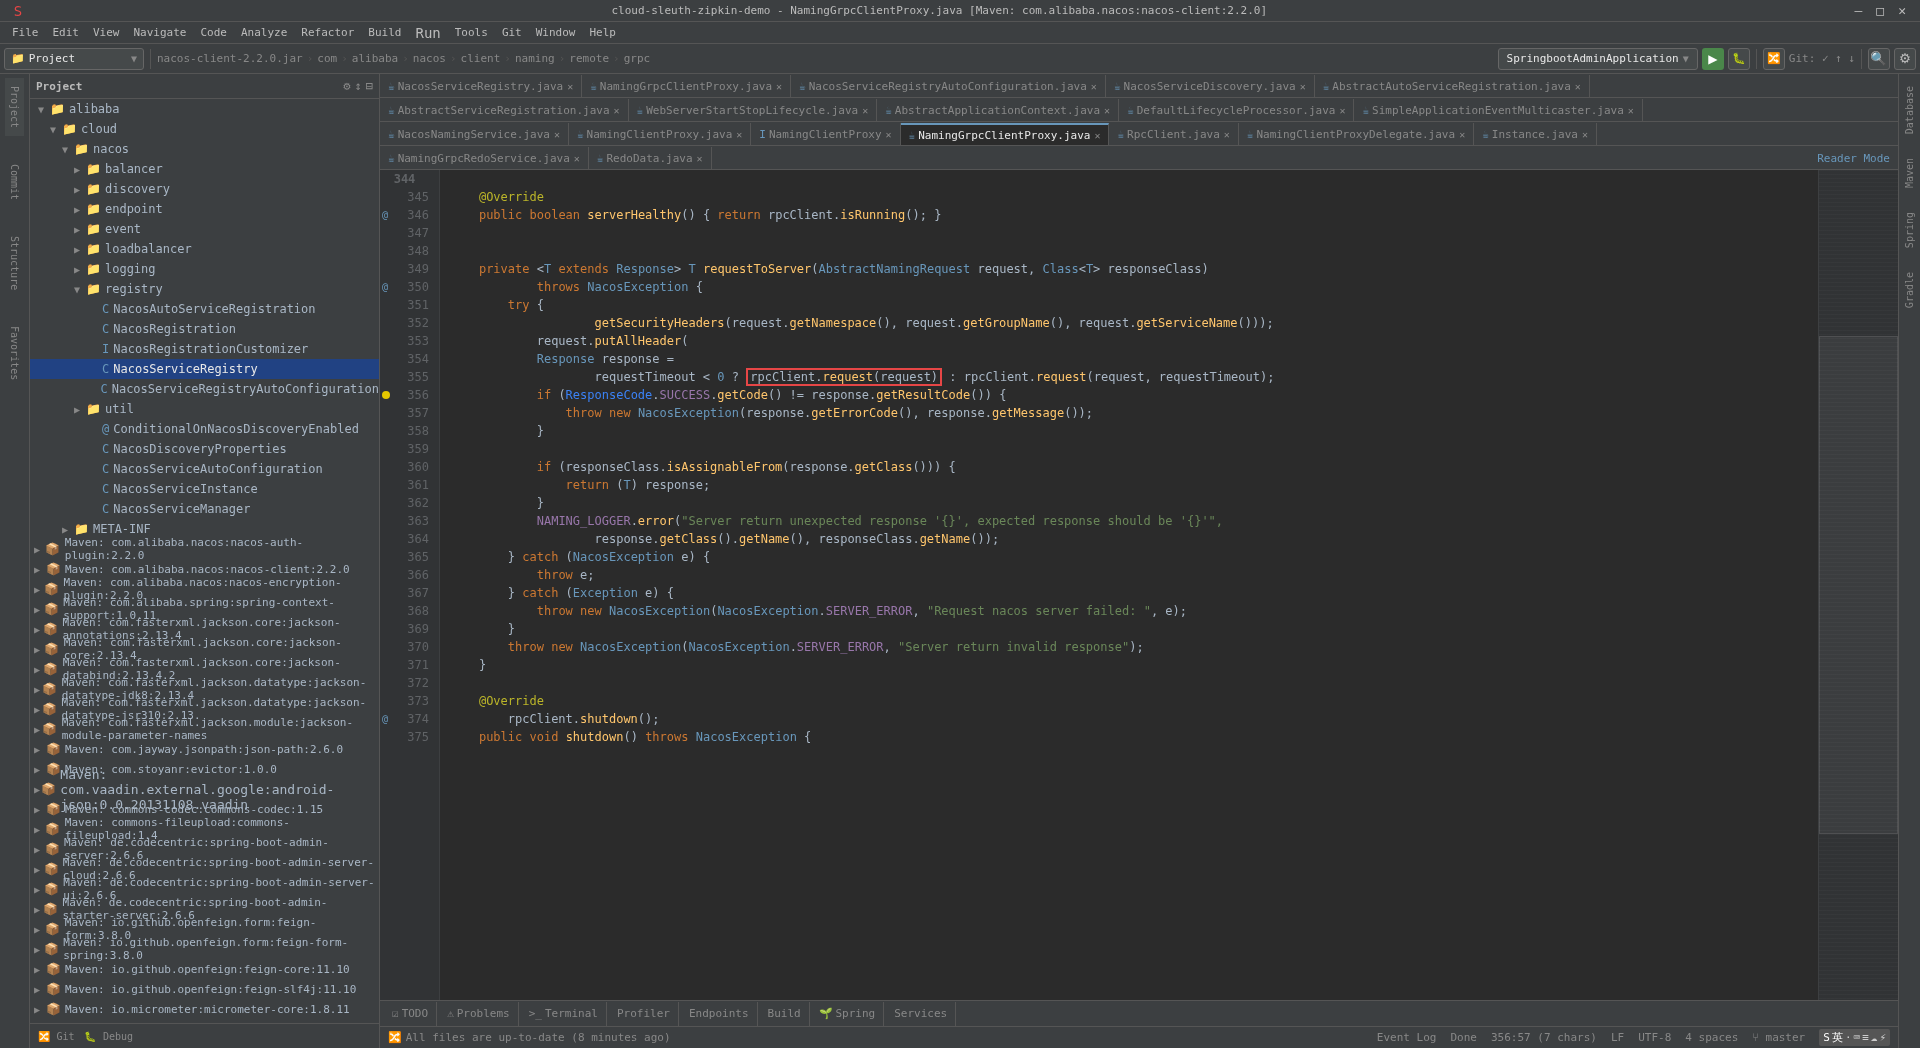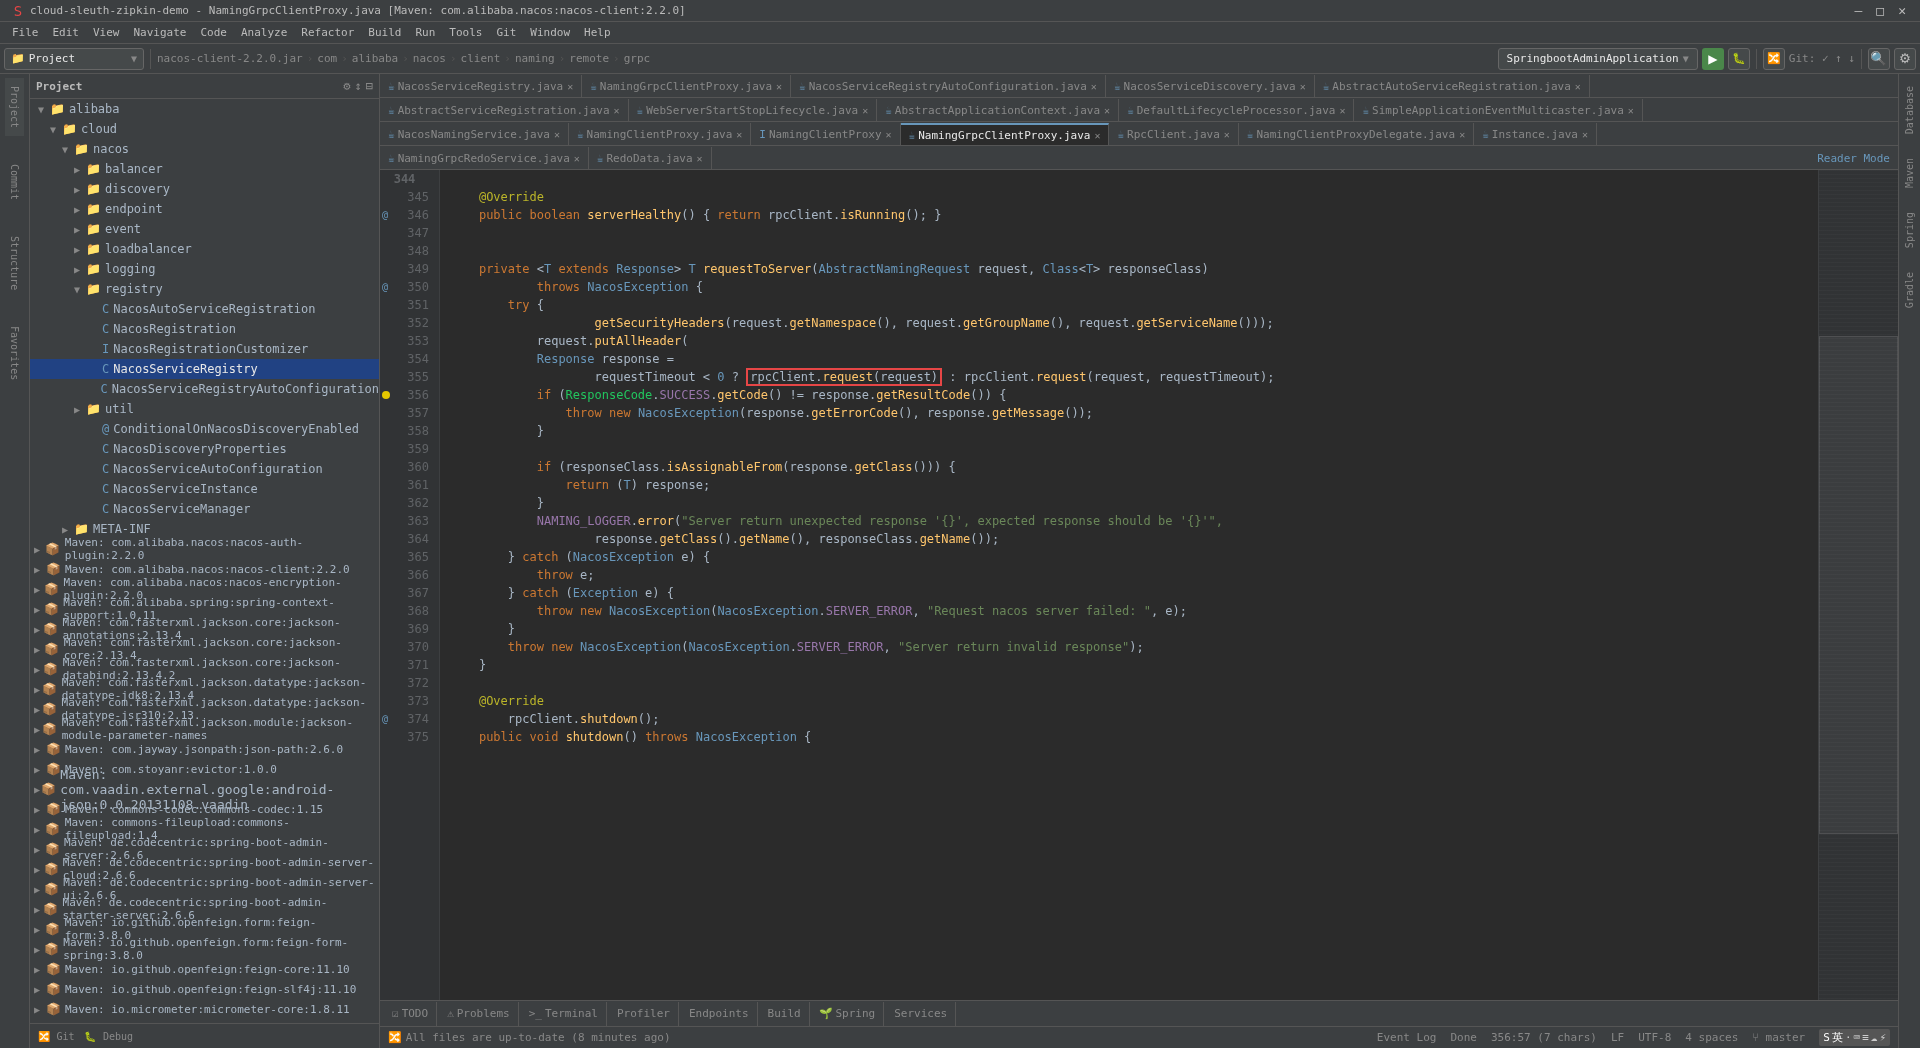--- a/index.html
+++ b/index.html
@@ -10,38 +10,38 @@
     ::-webkit-scrollbar-track { background: #3c3f41; }
     ::-webkit-scrollbar-thumb { background: #616161; }
   </style>
 </head>
 <body>
 
 <div style="background:#3c3f41; height:22px; display:flex; align-items:center; border-bottom:1px solid #555; flex-shrink:0; position:relative;">
   <div style="width:30px; display:flex; align-items:center; justify-content:center; padding-left:6px;">
     <span style="color:#e64646; font-size:14px;">S</span>
   </div>
-  <span style="font-size:11px; color:#bbb; flex:1; text-align:left;">cloud-sleuth-zipkin-demo - NamingGrpcClientProxy.java [Maven: com.alibaba.nacos:nacos-client:2.2.0]</span>
+  <span style="font-size:11px; color:#bbb; flex:1; text-align:center;">cloud-sleuth-zipkin-demo - NamingGrpcClientProxy.java [Maven: com.alibaba.nacos:nacos-client:2.2.0]</span>
   <div style="display:flex; gap:2px; padding-right:8px;">
     <span style="color:#bbb; cursor:pointer; padding:0 6px; font-size:13px;">—</span>
     <span style="color:#bbb; cursor:pointer; padding:0 6px; font-size:13px;">□</span>
     <span style="color:#bbb; cursor:pointer; padding:0 6px; font-size:13px;">✕</span>
   </div>
 </div>
 
 <div style="background:#3c3f41; height:22px; display:flex; align-items:center; padding:0 6px; border-bottom:1px solid #555; flex-shrink:0; gap:2px;">
   <span style="font-size:11px; color:#bbb; padding:2px 6px; cursor:pointer;">File</span>
   <span style="font-size:11px; color:#bbb; padding:2px 6px; cursor:pointer;">Edit</span>
   <span style="font-size:11px; color:#bbb; padding:2px 6px; cursor:pointer;">View</span>
   <span style="font-size:11px; color:#bbb; padding:2px 6px; cursor:pointer;">Navigate</span>
   <span style="font-size:11px; color:#bbb; padding:2px 6px; cursor:pointer;">Code</span>
   <span style="font-size:11px; color:#bbb; padding:2px 6px; cursor:pointer;">Analyze</span>
   <span style="font-size:11px; color:#bbb; padding:2px 6px; cursor:pointer;">Refactor</span>
   <span style="font-size:11px; color:#bbb; padding:2px 6px; cursor:pointer;">Build</span>
-  <span style="font-size:11px; color:#bbb; padding:2px 6px; cursor:pointer;text-align:center;">Run</span>
+  <span style="font-size:14px; color:#bbb; padding:2px 6px; cursor:pointer;text-align:center;">Run</span>
   <span style="font-size:11px; color:#bbb; padding:2px 6px; cursor:pointer;">Tools</span>
   <span style="font-size:11px; color:#bbb; padding:2px 6px; cursor:pointer;">Git</span>
   <span style="font-size:11px; color:#bbb; padding:2px 6px; cursor:pointer;">Window</span>
   <span style="font-size:11px; color:#bbb; padding:2px 6px; cursor:pointer;">Help</span>
 </div>
 
 <div style="background:#3c3f41; height:30px; display:flex; align-items:center; border-bottom:1px solid #555; padding:0 4px; flex-shrink:0; gap:4px;">
 
   <div style="background:#45494a; border:1px solid #666; border-radius:3px; height:22px; display:flex; align-items:center; padding:0 6px; gap:4px; cursor:pointer; min-width:140px;">
     <span style="font-size:11px; color:#bbb;">📁</span>
@@ -581,21 +581,21 @@
         <div style="height:18px; padding-left:10px; white-space:pre;">        <span style="color:#cc7832;">try</span> {</div>
 
         <div style="height:18px; padding-left:10px; white-space:pre;">                    <span style="color:#ffc66d;">getSecurityHeaders</span>(request.<span style="color:#ffc66d;">getNamespace</span>(), request.<span style="color:#ffc66d;">getGroupName</span>(), request.<span style="color:#ffc66d;">getServiceName</span>()));</div>
 
         <div style="height:18px; padding-left:10px; white-space:pre;">            request.<span style="color:#ffc66d;">putAllHeader</span>(</div>
 
         <div style="height:18px; padding-left:10px; white-space:pre;">            <span style="color:#6897bb;">Response</span> response =</div>
 
         <div style="height:18px; padding-left:10px; white-space:pre;">                    requestTimeout &lt; <span style="color:#6897bb;">0</span> ? <span style="display:inline; border:2px solid #e64646; padding:0 2px; background:transparent;">rpcClient.<span style="color:#ffc66d;">request</span>(request)</span> : rpcClient.<span style="color:#ffc66d;">request</span>(request, requestTimeout);</div>
 
-        <div style="height:18px; padding-left:10px; white-space:pre;">            <span style="color:#cc7832;">if</span> (<span style="color:#22c55e;margin-top:26px;">ResponseCode</span>.<span style="color:#9876aa;">SUCCESS</span>.<span style="color:#ffc66d;">getCode</span>() != response.<span style="color:#ffc66d;">getResultCode</span>()) {</div>
+        <div style="height:18px; padding-left:10px; white-space:pre;">            <span style="color:#cc7832;">if</span> (<span style="color:#3b82f6;margin-top:26px;">ResponseCode</span>.<span style="color:#9876aa;">SUCCESS</span>.<span style="color:#ffc66d;">getCode</span>() != response.<span style="color:#ffc66d;">getResultCode</span>()) {</div>
 
         <div style="height:18px; padding-left:10px; white-space:pre;">                <span style="color:#cc7832;">throw</span> <span style="color:#cc7832;">new</span> <span style="color:#6897bb;">NacosException</span>(response.<span style="color:#ffc66d;">getErrorCode</span>(), response.<span style="color:#ffc66d;">getMessage</span>());</div>
 
         <div style="height:18px; padding-left:10px; white-space:pre;">            }</div>
 
         <div style="height:18px; padding-left:10px; white-space:pre;"> </div>
 
         <div style="height:18px; padding-left:10px; white-space:pre;">            <span style="color:#cc7832;">if</span> (responseClass.<span style="color:#ffc66d;">isAssignableFrom</span>(response.<span style="color:#ffc66d;">getClass</span>())) {</div>
 
         <div style="height:18px; padding-left:10px; white-space:pre;">                <span style="color:#cc7832;">return</span> (<span style="color:#6897bb;">T</span>) response;</div>

